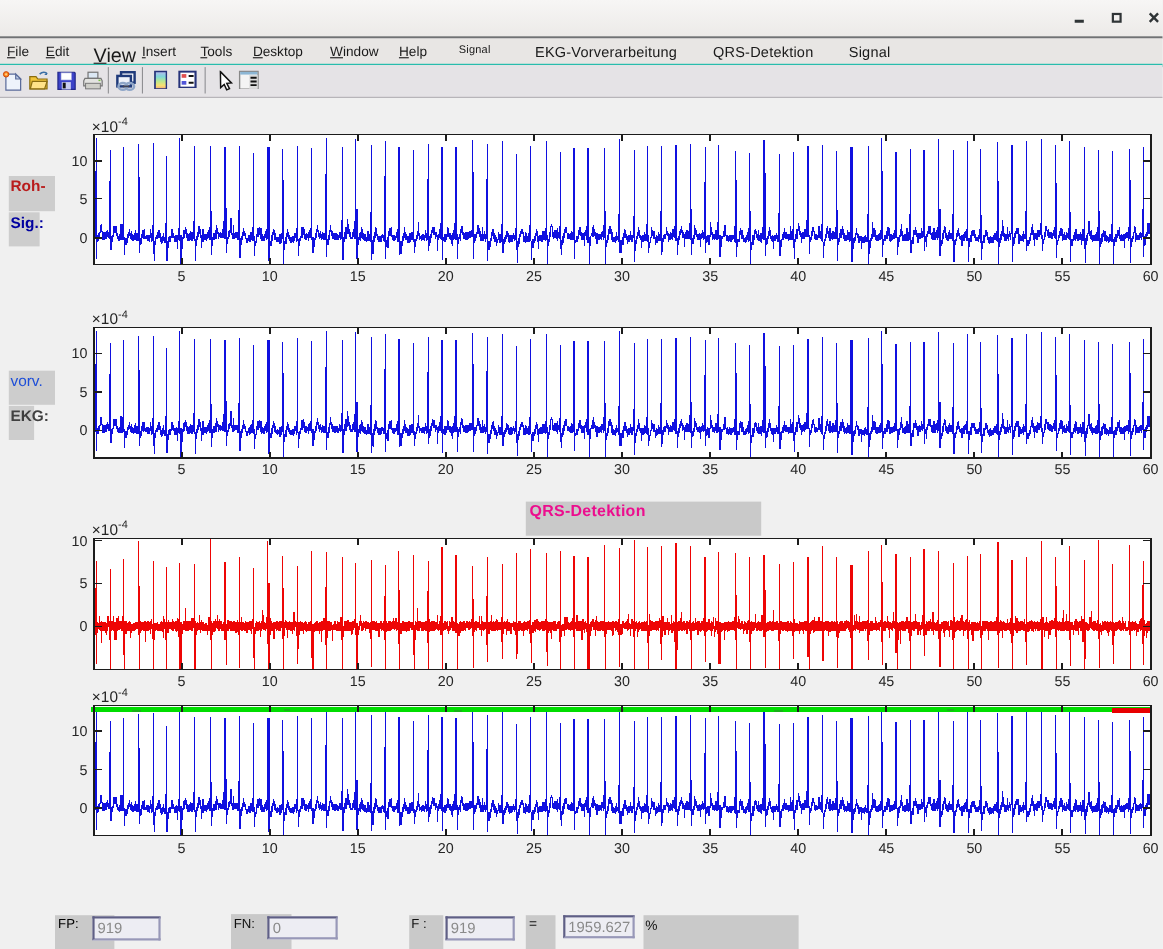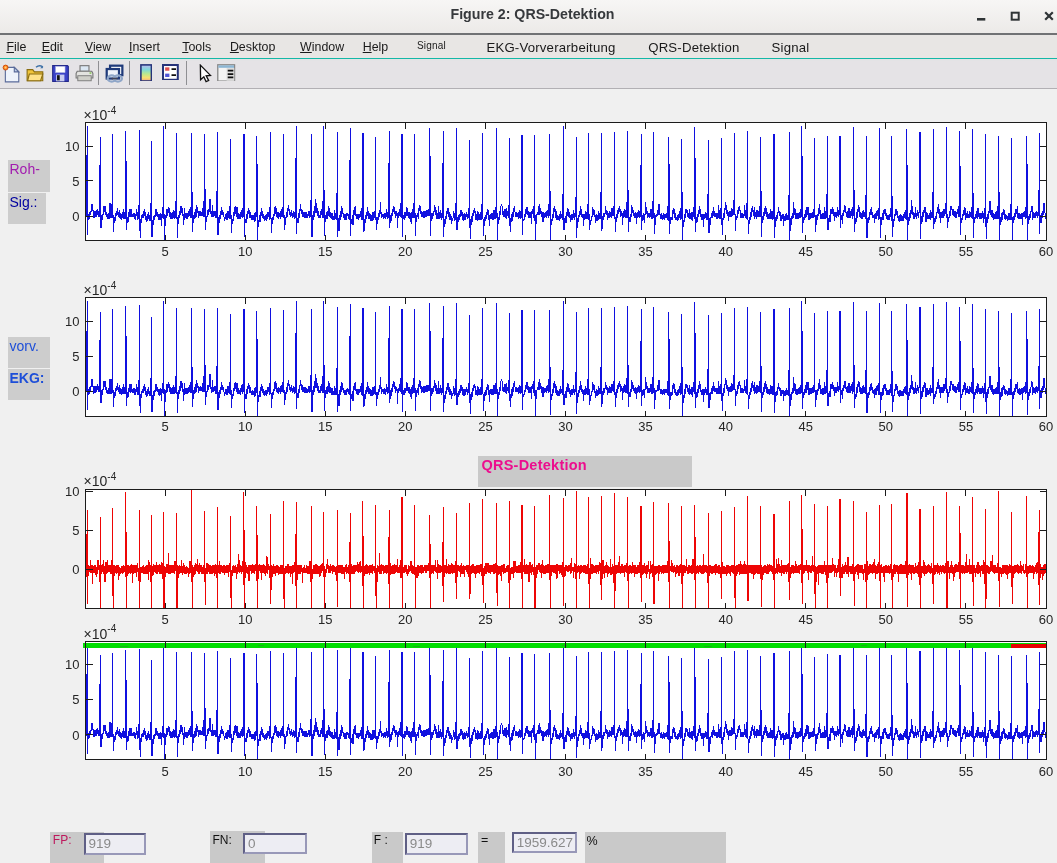--- a/index.html
+++ b/index.html
@@ -1,30 +1,29 @@
 <!DOCTYPE html>
 <html><head><meta charset="utf-8"><style>
 html,body{margin:0;padding:0}
 html{background:#f0f0f0}
 body{width:1057px;height:863px;background:rgba(240,240,240,0.992);font-family:"Liberation Sans",sans-serif;
 position:relative;overflow:hidden;transform:translateZ(0)}
 u{text-decoration:underline}
 </style></head><body>
 <div style="position:absolute;left:0;top:0;width:1057px;height:33px;background:linear-gradient(rgba(247,246,245,0.992),rgba(236,234,232,0.992));border-bottom:2px solid #707274;box-sizing:content-box">
-    <div style="position:absolute;left:8px;right:0;top:6px;text-align:center;font-weight:bold;font-size:14.2px;color:#36393c">Figure 2: QRS-Detektion</div>
     <svg width="1057" height="33" style="position:absolute;left:0;top:0">
       <path d="M977 19.3h8.3" stroke="#2f3436" stroke-width="2.6"></path>
       <rect x="1011.7" y="12.7" width="7" height="7" fill="none" stroke="#2f3436" stroke-width="2"></rect>
       <path d="M1045.2 12.2l7.6 7.6M1052.8 12.2l-7.6 7.6" stroke="#2f3436" stroke-width="2.2"></path>
     </svg>
   </div>
 <div style="position:absolute;left:0;top:35px;width:1057px;height:22.5px;background:rgba(232,230,228,0.992);border-bottom:3px solid #14b8a6;font-size:12.3px;color:#1a1a1a">
     <span style="position:absolute;left:6.4px;top:4.5px;font-size:12.4px"><u>F</u>ile</span>
     <span style="position:absolute;left:41.7px;top:4.5px;font-size:12.4px"><u>E</u>dit</span>
-    <span style="position:absolute;left:85.1px;top:4.5px;font-size:12px"><u>V</u>iew</span>
+    <span style="position:absolute;left:85.1px;top:4.5px;font-size:18px"><u>V</u>iew</span>
     <span style="position:absolute;left:129.0px;top:4.5px;font-size:12.4px"><u>I</u>nsert</span>
     <span style="position:absolute;left:182.2px;top:4.5px;font-size:12.4px"><u>T</u>ools</span>
     <span style="position:absolute;left:229.9px;top:4.5px;font-size:12.4px"><u>D</u>esktop</span>
     <span style="position:absolute;left:300.1px;top:4.5px;font-size:12.4px"><u>W</u>indow</span>
     <span style="position:absolute;left:362.7px;top:4.5px;font-size:12.4px"><u>H</u>elp</span>
     <span style="position:absolute;left:417.0px;top:4.5px;font-size:10px;letter-spacing:0.2px">Signal</span>
     <span style="position:absolute;left:486.4px;top:4.5px;font-size:13.2px;letter-spacing:0.2px">EKG-Vorverarbeitung</span>
     <span style="position:absolute;left:648.2px;top:4.5px;font-size:13.2px;letter-spacing:0.2px">QRS-Detektion</span>
     <span style="position:absolute;left:771.6px;top:4.5px;font-size:13.2px;letter-spacing:0.2px">Signal</span>
   </div>
@@ -172,30 +171,30 @@
     <text x="805.8" y="775.5" font-size="13" fill="#262626" text-anchor="middle">45</text>
     <text x="885.8" y="775.5" font-size="13" fill="#262626" text-anchor="middle">50</text>
     <text x="965.9" y="775.5" font-size="13" fill="#262626" text-anchor="middle">55</text>
     <text x="1046.0" y="775.5" font-size="13" fill="#262626" text-anchor="middle">60</text>
     <text x="79.5" y="739.5" font-size="13" fill="#262626" text-anchor="end">0</text>
     <text x="79.5" y="704.4" font-size="13" fill="#262626" text-anchor="end">5</text>
     <text x="79.5" y="669.3" font-size="13" fill="#262626" text-anchor="end">10</text>
     <text x="83.5" y="638.5" font-size="14" fill="#262626">×10</text>
     <text x="107.3" y="632.4" font-size="10" fill="#262626">-4</text>
   </svg>
-<div style="position:absolute;left:8px;top:160px;width:42px;height:31.7px;background:rgba(205,205,205,0.992);color:#a21caf;font-weight:normal;font-size:14px;padding:1px 0 0 1.5px;box-sizing:border-box">Roh-</div>
-<div style="position:absolute;left:8px;top:192.5px;width:38px;height:31.5px;background:rgba(205,205,205,0.992);color:#0000a0;font-weight:normal;font-size:14px;padding:1px 0 0 1.5px;box-sizing:border-box">Sig.:</div>
+<div style="position:absolute;left:8px;top:160px;width:42px;height:31.7px;background:rgba(205,205,205,0.992);color:#b91c1c;font-weight:bold;font-size:14px;padding:1px 0 0 1.5px;box-sizing:border-box">Roh-</div>
+<div style="position:absolute;left:8px;top:192.5px;width:28px;height:31.5px;background:rgba(205,205,205,0.992);color:#0000a0;font-weight:bold;font-size:14px;padding:1px 0 0 1.5px;box-sizing:border-box">Sig.:</div>
 <div style="position:absolute;left:8px;top:337px;width:42px;height:30.5px;background:rgba(205,205,205,0.992);color:#1d4ed8;font-weight:normal;font-size:14px;padding:1px 0 0 1.5px;box-sizing:border-box">vorv.</div>
-<div style="position:absolute;left:8px;top:368.8px;width:42px;height:30.8px;background:rgba(205,205,205,0.992);color:#1d4ed8;font-weight:bold;font-size:14px;padding:1px 0 0 1.5px;box-sizing:border-box">EKG:</div>
+<div style="position:absolute;left:8px;top:368.8px;width:23px;height:30.8px;background:rgba(205,205,205,0.992);color:#404040;font-weight:bold;font-size:14px;padding:1px 0 0 1.5px;box-sizing:border-box">EKG:</div>
 <div style="position:absolute;left:478.4px;top:455.5px;width:213.6px;height:31.8px;background:rgba(201,201,201,0.992);color:#ec0e8e;font-weight:bold;font-size:14.5px;letter-spacing:0.25px;padding:1.5px 0 0 3px;box-sizing:border-box">QRS-Detektion</div>
 <div style="position:absolute;left:50px;top:831.5px;width:54px;height:32px;background:rgba(201,201,201,0.992)"></div>
 <div style="position:absolute;left:210px;top:831px;width:54.5px;height:32px;background:rgba(201,201,201,0.992)"></div>
 <div style="position:absolute;left:372px;top:831.8px;width:31.3px;height:32px;background:rgba(201,201,201,0.992)"></div>
 <div style="position:absolute;left:477.7px;top:831.5px;width:27.4px;height:32px;background:rgba(201,201,201,0.992)"></div>
 <div style="position:absolute;left:584.7px;top:831.5px;width:141.3px;height:32px;background:rgba(201,201,201,0.992)"></div>
 <div style="position:absolute;left:83.6px;top:833px;width:62.8px;height:21.5px;background:rgba(237,237,243,0.992);border:2px solid;border-color:#5f5f85 #9898b8 #9898b8 #5f5f85;box-sizing:border-box;color:#8a8a8a;font-size:13.5px;line-height:18.0px;padding-left:3px;overflow:hidden">919</div>
 <div style="position:absolute;left:243px;top:833.3px;width:63.5px;height:21px;background:rgba(237,237,243,0.992);border:2px solid;border-color:#5f5f85 #9898b8 #9898b8 #5f5f85;box-sizing:border-box;color:#8a8a8a;font-size:13.5px;line-height:17.5px;padding-left:3px;overflow:hidden">0</div>
 <div style="position:absolute;left:404.7px;top:832.5px;width:63.1px;height:22.3px;background:rgba(237,237,243,0.992);border:2px solid;border-color:#5f5f85 #9898b8 #9898b8 #5f5f85;box-sizing:border-box;color:#8a8a8a;font-size:13.5px;line-height:18.8px;padding-left:3px;overflow:hidden">919</div>
 <div style="position:absolute;left:511.7px;top:832.3px;width:65.3px;height:20.6px;background:rgba(237,237,243,0.992);border:2px solid;border-color:#5f5f85 #9898b8 #9898b8 #5f5f85;box-sizing:border-box;color:#8a8a8a;font-size:13.5px;line-height:17.1px;padding-left:3px;overflow:hidden">1959.627</div>
-<div style="position:absolute;left:52.8px;top:832.8px;font-size:12px;color:#be185d">FP:</div>
+<div style="position:absolute;left:52.8px;top:832.8px;font-size:12px;color:#000000">FP:</div>
 <div style="position:absolute;left:212.5px;top:833.0px;font-size:12px;color:#111">FN:</div>
 <div style="position:absolute;left:373.8px;top:832.8px;font-size:12px;color:#111">F :</div>
 <div style="position:absolute;left:481px;top:833px;font-size:12.5px;color:#111">=</div>
 <div style="position:absolute;left:586.6px;top:833.5px;font-size:12.5px;color:#111">%</div>
 </body></html>

